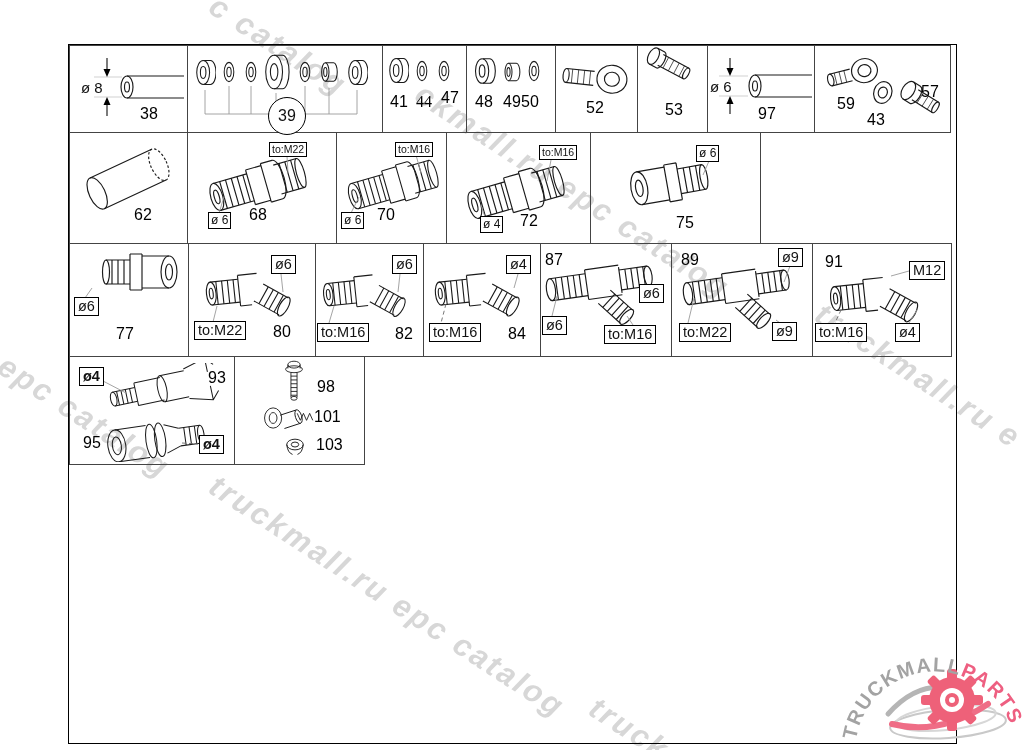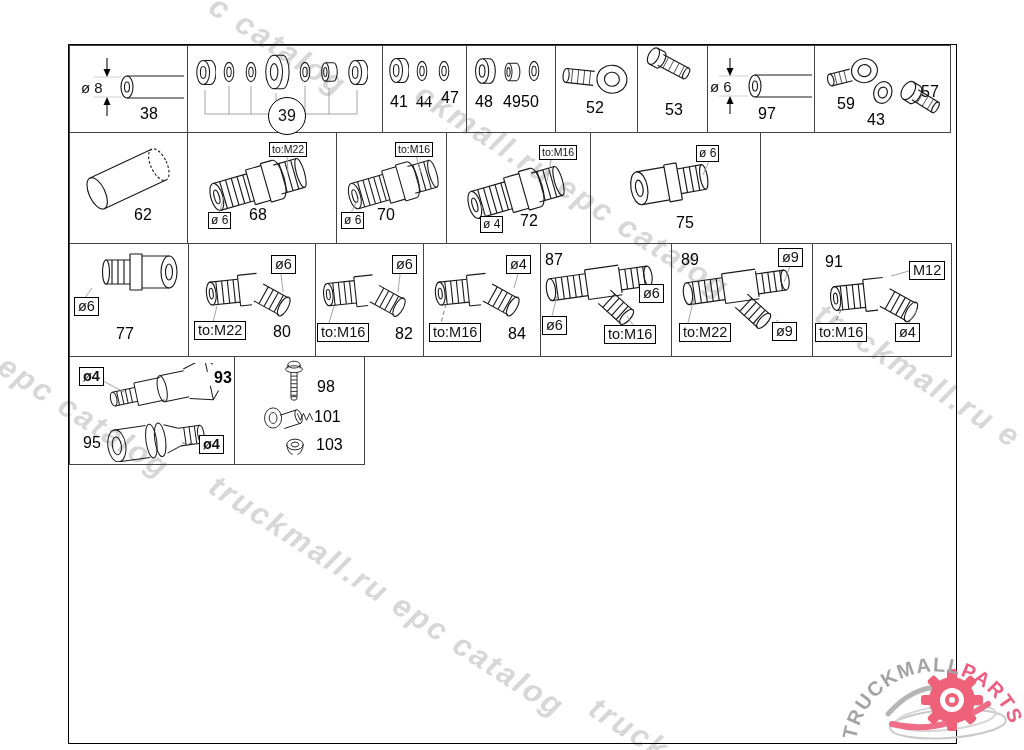--- a/index.html
+++ b/index.html
@@ -435,21 +435,21 @@
   <div class="row" style="top:311px;height:109px;">
 
     <div class="cell" style="width:166px">
       <svg class="art" width="164" height="107">
         <use href="#v93" x="34" y="6" width="126" height="46"></use>
         <use href="#v95" x="34" y="55" width="126" height="50"></use>
         <path class="ldr" d="M33 24 L56 36"></path>
         <path class="ldd" d="M112 86 L128 87"></path>
       </svg>
       <div class="bx3 bxb" style="left:9px;top:10px;">ø4</div>
-      <div class="pn" style="left:144px;top:13px;font-weight:bold;">93</div>
+      <div class="pn" style="left:138px;top:13px;">93</div>
       <div class="pn" style="left:13px;top:78px;">95</div>
       <div class="bx3 bxb" style="left:129px;top:78px;">ø4</div>
     </div>
 
     <div class="cell" style="width:131px">
       <svg class="art" width="129" height="107">
         <use href="#bolt98" x="46" y="2" width="26" height="48"></use>
         <use href="#union101" x="28" y="46" width="56" height="30"></use>
         <use href="#nut103" x="46" y="80" width="28" height="20"></use>
       </svg>

